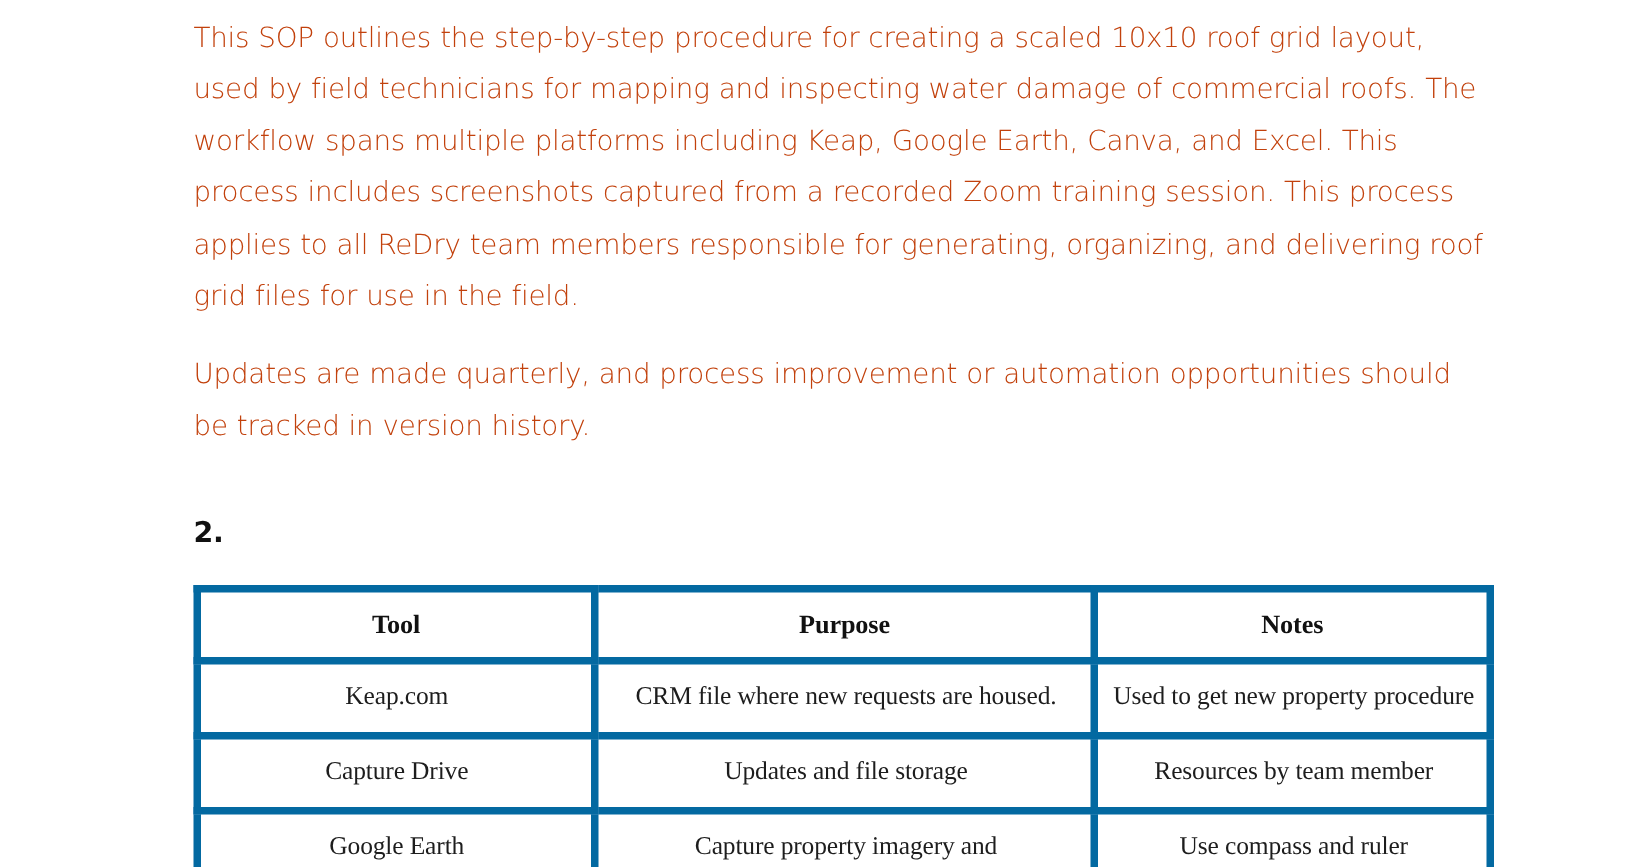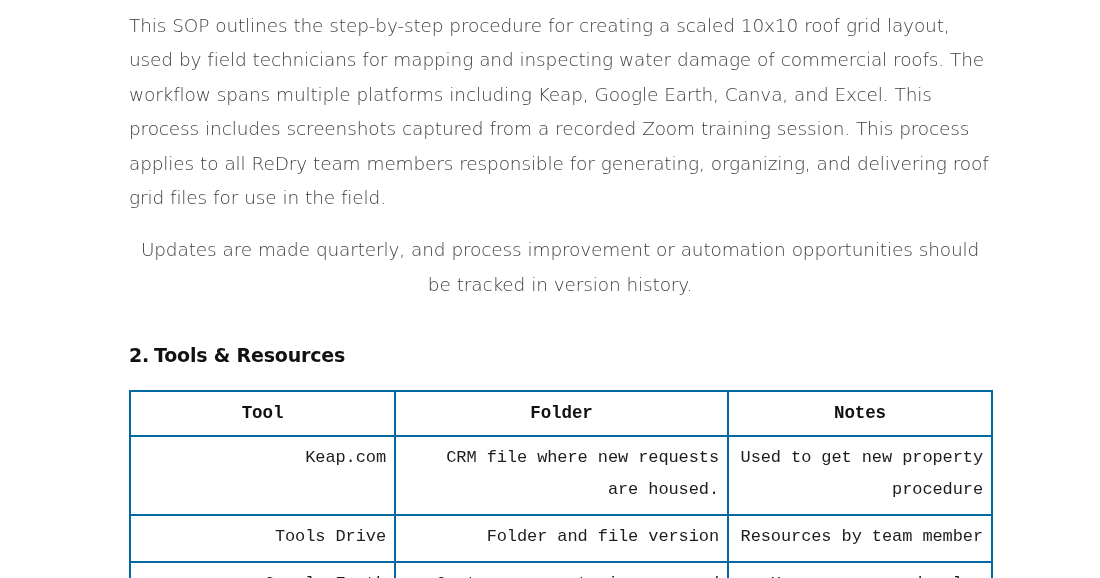--- a/index.html
+++ b/index.html
@@ -31,31 +31,30 @@
     width: 862px;
   }
 
   
   .para {
     font-family: "DejaVu Sans", sans-serif;
     font-size: 18.5px;
     font-weight: 300;
     line-height: 34.4px;
     letter-spacing: -0.15px;
-    color: #404040;
+    color: #c2410c;
     margin: 0;
     text-align: left;
     word-spacing: 0.3px;
   }
   .para-1 {
     padding-top: 9px;
   }
   .para-2 {
     padding-top: 18px;
-    text-align: center;
   }
 
   
   .heading {
     display: flex;
     align-items: baseline;
     font-family: "DejaVu Sans", sans-serif;
     font-size: 19px;
     font-weight: bold;
     color: #111111;
@@ -76,82 +75,81 @@
     width: 862px;
     border-collapse: collapse;
     table-layout: fixed;
   }
   .tools-table col.c-tool    { width: 265px; }
   .tools-table col.c-purpose { width: 333px; }
   .tools-table col.c-notes   { width: 264px; }
 
   .tools-table th,
   .tools-table td {
-    border: 2px solid #0369a1;
-    font-family: Liberation Mono, monospace;
+    border: 5px solid #0369a1;
+    font-family: Liberation Serif, serif;
     font-weight: 300;
     font-size: 17px;
     line-height: 32px;
     color: #1d1d1d;
     vertical-align: top;
     letter-spacing: -0.1px;
   }
   .tools-table th {
     text-align: center;
     font-weight: bold;
     font-size: 17.5px;
     color: #111111;
     padding: 5px 8px 6px 8px;
     height: 32px;
   }
   .tools-table td {
-    text-align: right;
+    text-align: center;
     padding: 5px 8px 8px 10px;
   }
   .tools-table td.cell-tool {
     padding-left: 9px;
   }
 </style>
 </head>
 <body>
 
 <div class="page">
   <div class="content">
 
     <p class="para para-1">This SOP outlines the step-by-step procedure for creating a scaled 10x10 roof grid layout, used by field technicians for mapping and inspecting water damage of commercial roofs. The workflow spans multiple platforms including Keap, Google Earth, Canva, and Excel. This process includes screenshots captured from a recorded Zoom training session. This process applies to all ReDry team members responsible for generating, organizing, and delivering roof grid files for use in the field.</p>
 
     <p class="para para-2">Updates are made quarterly, and process improvement or automation opportunities should be tracked in version history.</p>
 
     <div class="heading">
       <span class="heading-num">2.</span>
-      <span class="heading-text">Tools &amp; Resources</span>
     </div>
 
     <table class="tools-table">
       <colgroup>
         <col class="c-tool">
         <col class="c-purpose">
         <col class="c-notes">
       </colgroup>
       <thead>
         <tr>
           <th>Tool</th>
-          <th>Folder</th>
+          <th>Purpose</th>
           <th>Notes</th>
         </tr>
       </thead>
       <tbody>
         <tr>
           <td class="cell-tool">Keap.com</td>
           <td>CRM file where new requests are housed.</td>
           <td>Used to get new property procedure</td>
         </tr>
         <tr>
-          <td class="cell-tool">Tools Drive</td>
-          <td>Folder and file version</td>
+          <td class="cell-tool">Capture Drive</td>
+          <td>Updates and file storage</td>
           <td>Resources by team member</td>
         </tr>
         <tr>
           <td class="cell-tool">Google Earth</td>
           <td>Capture property imagery and</td>
           <td>Use compass and ruler</td>
         </tr>
       </tbody>
     </table>
 

